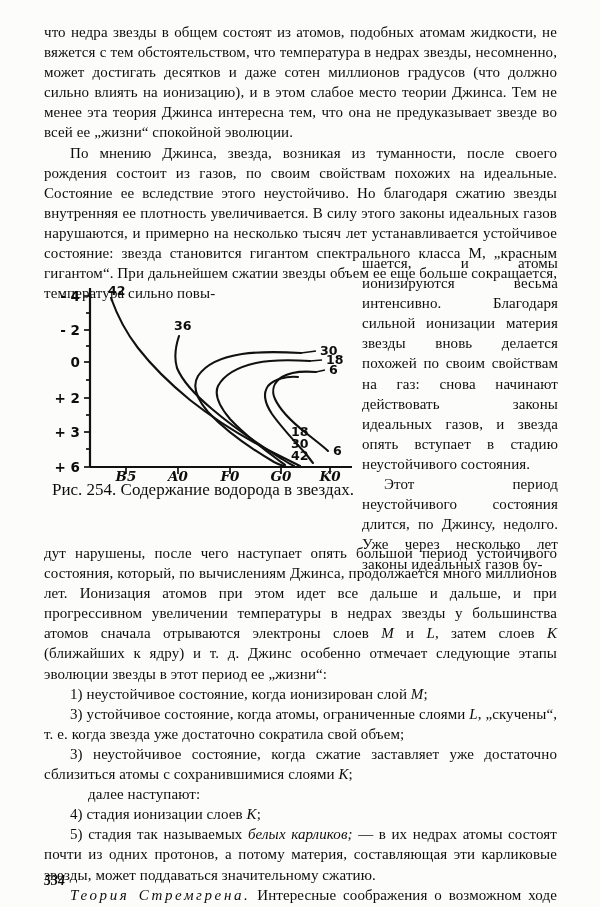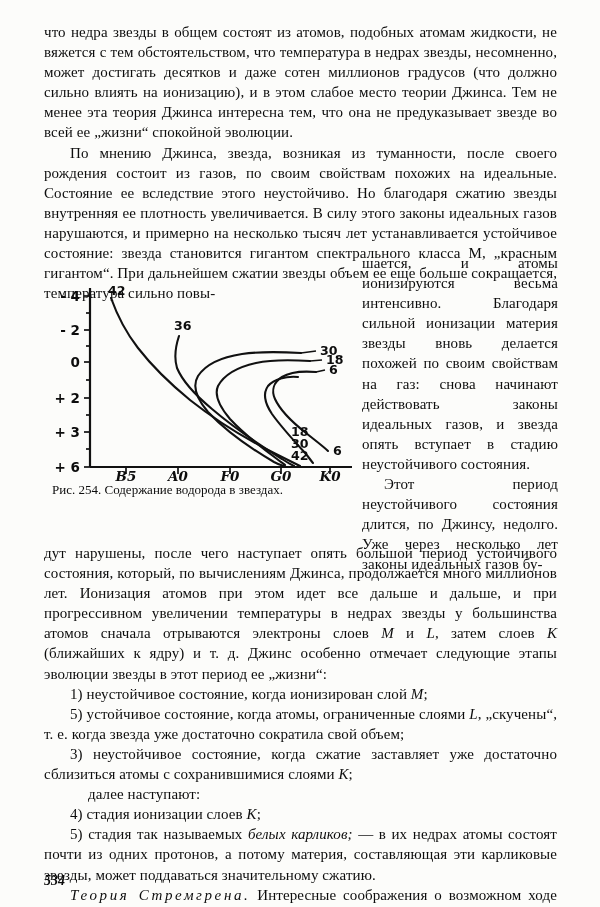--- a/index.html
+++ b/index.html
@@ -40,21 +40,21 @@
 
   
   #figure{
     position:absolute; left:44px; top:276px; width:312px; height:245px;
   }
   #chart-area{
     position:absolute; left:0; top:0; width:312px; height:205px;
   }
   #fig-caption{
     position:absolute; left:8px; top:206px; width:304px;
-    font-size:13px; line-height:16px;
+    font-size:17px; line-height:16px;
     font-family:"Liberation Serif", serif;
     white-space:nowrap;
   }
   svg{display:block;}
   .axis-num{
     font-family:"DejaVu Sans", sans-serif;
     font-size:13.5px;
     font-weight:700;
     fill:#0d0d0d;
   }
@@ -182,21 +182,21 @@
   <div class="col" id="col-right">
     <p>шается, и атомы ионизируются весьма интенсивно. Благодаря сильной ионизации материя звезды вновь делается похожей по своим свойствам на газ: снова начинают действовать законы идеальных газов, и звезда опять вступает в стадию неустойчивого состояния.</p>
     <p class="indent">Этот период неустойчивого состояния длится, по Джинсу, недолго. Уже через несколько лет законы идеальных газов бу-</p>
   </div>
 
   <div class="col" id="para-after">
     <p><span>дут нарушены, после чего наступает опять большой период устойчивого состояния, который, по вычислениям Джинса, продолжается много миллионов лет. Ионизация атомов при этом идет все дальше и дальше, и при прогрессивном увеличении температуры в недрах звезды у большинства атомов сначала отрываются электроны слоев </span><span class="it">M</span><span> и </span><span class="it">L</span><span>, затем слоев </span><span class="it">K</span><span> (ближайших к ядру) и т. д. Джинс особенно отмечает следующие этапы эволюции звезды в этот период ее „жизни“:</span></p>
 
     <p class="indent"><span>1) неустойчивое состояние, когда ионизирован слой </span><span class="it">M</span><span>;</span></p>
 
-    <p class="indent"><span>5) устойчивое состояние, когда атомы, ограниченные слоями </span><span class="it">L</span><span>, „скучены“, т. е. когда звезда уже достаточно сократила свой объем;</span></p>
+    <p class="indent"><span>3) устойчивое состояние, когда атомы, ограниченные слоями </span><span class="it">L</span><span>, „скучены“, т. е. когда звезда уже достаточно сократила свой объем;</span></p>
 
     <p class="indent"><span>3) неустойчивое состояние, когда сжатие заставляет уже достаточно сблизиться атомы с сохранившимися слоями </span><span class="it">K</span><span>;</span></p>
 
     <p class="noindent">далее наступают:</p>
 
     <p class="indent"><span>4) стадия ионизации слоев </span><span class="it">K</span><span>;</span></p>
 
     <p class="indent"><span>5) стадия так называемых </span><span class="it">белых карликов;</span><span> — в их недрах атомы состоят почти из одних протонов, а потому материя, составляющая эти карликовые звезды, может поддаваться значительному сжатию.</span></p>
 
     <p class="indent"><span class="sp">Теория Стремгрена.</span><span> Интересные соображения о возможном ходе эволюции звезд высказал Б. Стремгрен (1933). Исходя из эддинг-</span></p>

